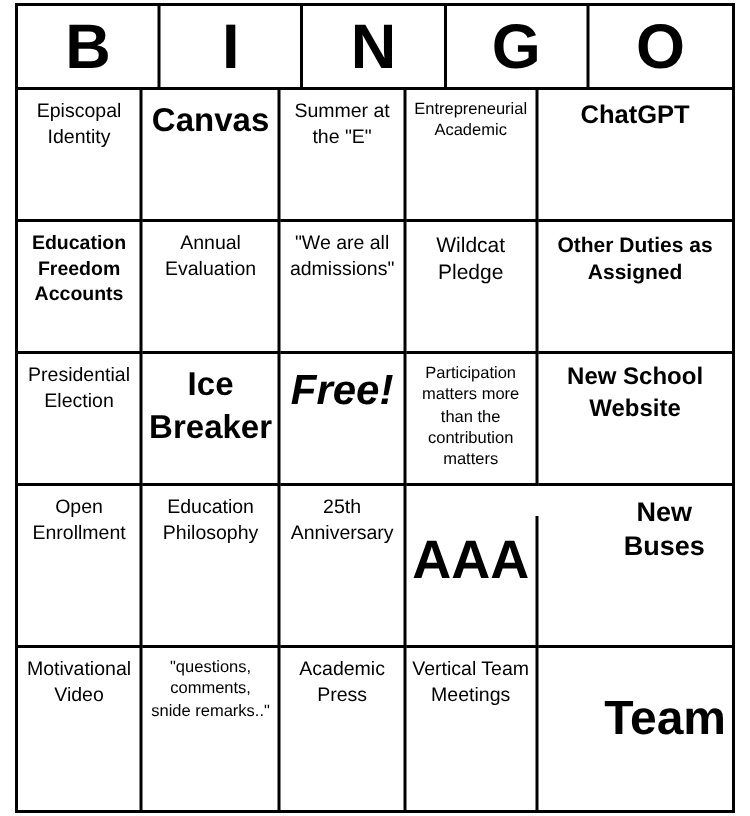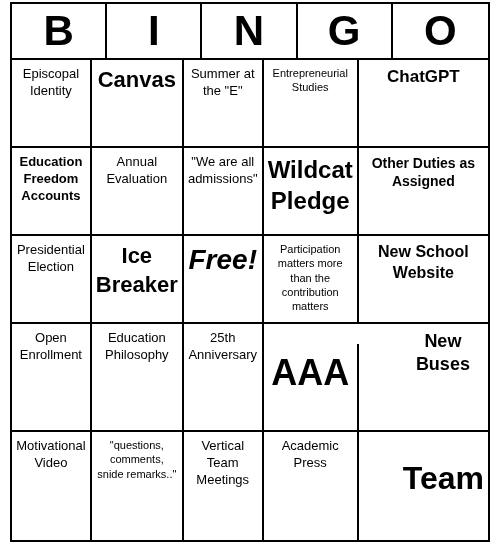--- a/index.html
+++ b/index.html
@@ -91,35 +91,35 @@
   <div class="bingo-cell">
         <span class="cell-text">Episcopal Identity</span>
       </div>
       <div class="bingo-cell medium" style="font-size: 22px; font-weight: bold;">
         <span class="cell-text">Canvas</span>
       </div>
       <div class="bingo-cell">
         <span class="cell-text">Summer at the "E"</span>
       </div>
       <div class="bingo-cell small">
-        <span class="cell-text">Entrepreneurial Studies</span>
+        <span class="cell-text">Entrepreneurial Academic</span>
       </div>
       <div class="bingo-cell" style="font-size: 17px; font-weight: bold;">
         <span class="cell-text">ChatGPT</span>
       </div>
       <div class="bingo-cell" style="font-size: 13px; font-weight: bold;">
         <span class="cell-text">Education Freedom Accounts</span>
       </div>
       <div class="bingo-cell">
         <span class="cell-text">Annual Evaluation</span>
       </div>
       <div class="bingo-cell">
         <span class="cell-text">"We are all admissions"</span>
       </div>
-      <div class="bingo-cell" style="font-size: 24px; font-weight: bold;">
+      <div class="bingo-cell" style="font-size: 14px; font-weight: normal;">
         <span class="cell-text">Wildcat Pledge</span>
       </div>
       <div class="bingo-cell" style="font-size: 14px; font-weight: bold;">
         <span class="cell-text">Other Duties as Assigned</span>
       </div>
       <div class="bingo-cell">
         <span class="cell-text">Presidential Election</span>
       </div>
       <div class="bingo-cell medium" style="font-size: 22px; font-weight: bold;">
         <span class="cell-text">Ice Breaker</span>
@@ -148,22 +148,22 @@
       <div class="bingo-cell" style="font-size: 18px; font-weight: bold; padding-left: 43px;">
         <span class="cell-text">New Buses</span>
       </div>
       <div class="bingo-cell">
         <span class="cell-text">Motivational Video</span>
       </div>
       <div class="bingo-cell small">
         <span class="cell-text">"questions, comments, snide remarks.."</span>
       </div>
       <div class="bingo-cell">
-        <span class="cell-text">Vertical Team Meetings</span>
+        <span class="cell-text">Academic Press</span>
       </div>
       <div class="bingo-cell">
-        <span class="cell-text">Academic Press</span>
+        <span class="cell-text">Vertical Team Meetings</span>
       </div>
       <div class="bingo-cell large" style="font-size: 32px; font-weight: bold; padding-left: 44px;">
         <span class="cell-text">Team</span>
       </div>
     </div>
 </div>
 
 </body></html>

